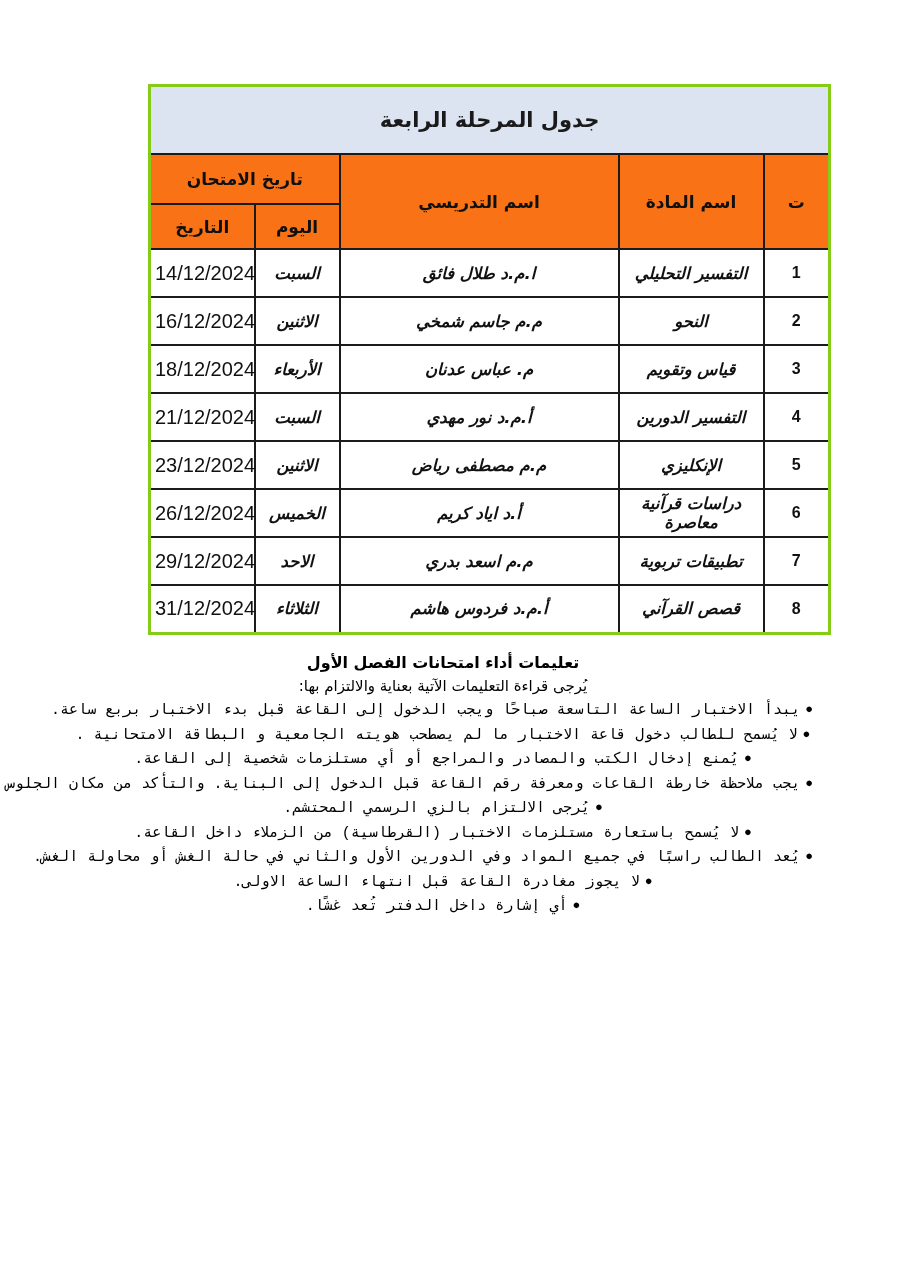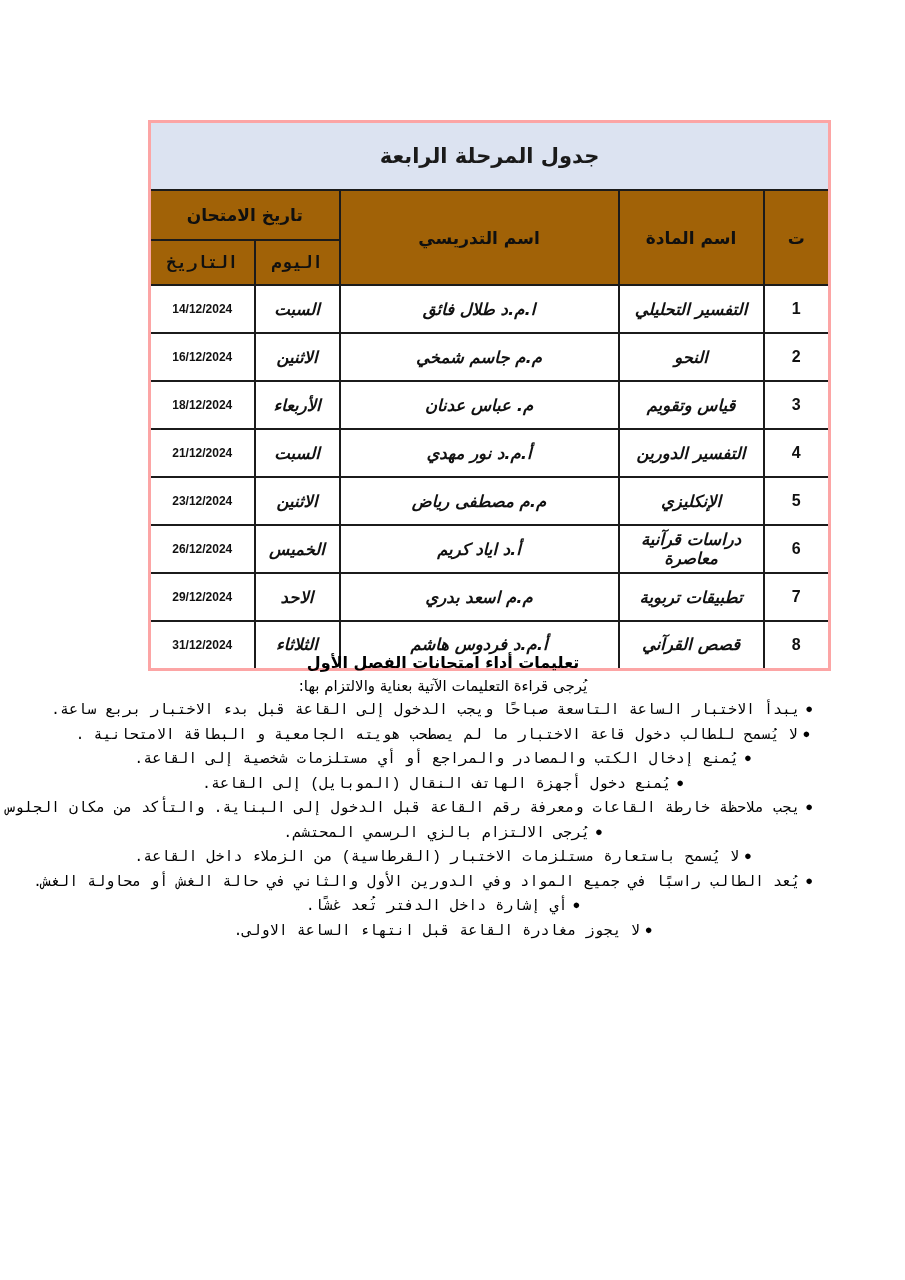--- a/index.html
+++ b/index.html
@@ -7,39 +7,39 @@
     width:905px;height:1280px;position:relative;
     background:#ffffff;
     font-family:"DejaVu Sans",sans-serif;
     color:#111;
     overflow:hidden;
   }
   
   .sched-wrap{position:absolute;left:148px;top:84px;width:680px;}
   table.sched{
     width:680px;border-collapse:collapse;table-layout:fixed;
-    direction:rtl;border:3px solid #fca5a5;margin-top:36px;
+    direction:rtl;border:3px solid #84cc16;
   }
   table.sched td,table.sched th{
     border:2px solid #1b1b1b;
     vertical-align:middle;text-align:center;
     padding:0 4px;overflow:hidden;
   }
   tr.title-row td{
     height:66px;background:#dce3f1;
     font-size:21px;font-weight:bold;color:#1a1a1a;
   }
-  .hdr{background:#a16207;font-weight:bold;font-size:17px;color:#101010;}
+  .hdr{background:#f97316;font-weight:bold;font-size:17px;color:#101010;}
   tr.hdr-row1 th{height:48px;}
-  tr.hdr-row2 th{height:43px;font-family:Liberation Mono, monospace;}
+  tr.hdr-row2 th{height:43px;}
   tr.data-row{height:48px;background:#ffffff;}
   td.c-seq{font-size:16px;font-weight:600;font-family:"Liberation Sans","DejaVu Sans",sans-serif;}
   td.c-subject,td.c-instructor,td.c-day{font-size:16.5px;font-weight:bold;font-style:italic;}
   td.c-date{
-    font-size:12px;font-weight:bold;direction:ltr;
+    font-size:20px;font-weight:normal;direction:ltr;
     font-family:"Liberation Sans","DejaVu Sans",sans-serif;
   }
   
   .instructions{
     position:absolute;top:651px;right:92px;width:740px;
     direction:rtl;text-align:center;
     font-size:15px;line-height:23.5px;color:#000;
   }
   .inst-heading{font-weight:bold;font-size:16px;white-space:nowrap;}
   .inst-line{white-space:nowrap;}
@@ -136,20 +136,19 @@
   </table>
 </div>
 
 <div class="instructions">
   <div class="inst-heading">تعليمات أداء امتحانات الفصل الأول</div>
   <div class="inst-line">يُرجى قراءة التعليمات الآتية بعناية والالتزام بها:</div>
 
   <div class="bullet-line"><span class="bullet-glyph">●</span><span>يبدأ الاختبار الساعة التاسعة صباحًا ويجب الدخول إلى القاعة قبل بدء الاختبار بربع ساعة.</span></div>
   <div class="bullet-line"><span class="bullet-glyph">●</span><span>لا يُسمح للطالب دخول قاعة الاختبار ما لم يصطحب هويته الجامعية و البطاقة الامتحانية .</span></div>
   <div class="bullet-line"><span class="bullet-glyph">●</span><span>يُمنع إدخال الكتب والمصادر والمراجع أو أي مستلزمات شخصية إلى القاعة.</span></div>
-  <div class="bullet-line"><span class="bullet-glyph">●</span><span>يُمنع دخول أجهزة الهاتف النقال (الموبايل) إلى القاعة.</span></div>
   <div class="bullet-line"><span class="bullet-glyph">●</span><span>يجب ملاحظة خارطة القاعات ومعرفة رقم القاعة قبل الدخول إلى البناية. والتأكد من مكان الجلوس قبل الدخول إلى القاعة</span></div>
   <div class="bullet-line"><span class="bullet-glyph">●</span><span>يُرجى الالتزام بالزي الرسمي المحتشم.</span></div>
   <div class="bullet-line"><span class="bullet-glyph">●</span><span>لا يُسمح باستعارة مستلزمات الاختبار (القرطاسية) من الزملاء داخل القاعة.</span></div>
   <div class="bullet-line"><span class="bullet-glyph">●</span><span>يُعد الطالب راسبًا في جميع المواد وفي الدورين الأول والثاني في حالة الغش أو محاولة الغش.</span></div>
+  <div class="bullet-line"><span class="bullet-glyph">●</span><span>لا يجوز مغادرة القاعة قبل انتهاء الساعة الاولى.</span></div>
   <div class="bullet-line"><span class="bullet-glyph">●</span><span>أي إشارة داخل الدفتر تُعد غشًا.</span></div>
-  <div class="bullet-line"><span class="bullet-glyph">●</span><span>لا يجوز مغادرة القاعة قبل انتهاء الساعة الاولى.</span></div>
 </div>
 
 </body></html>

